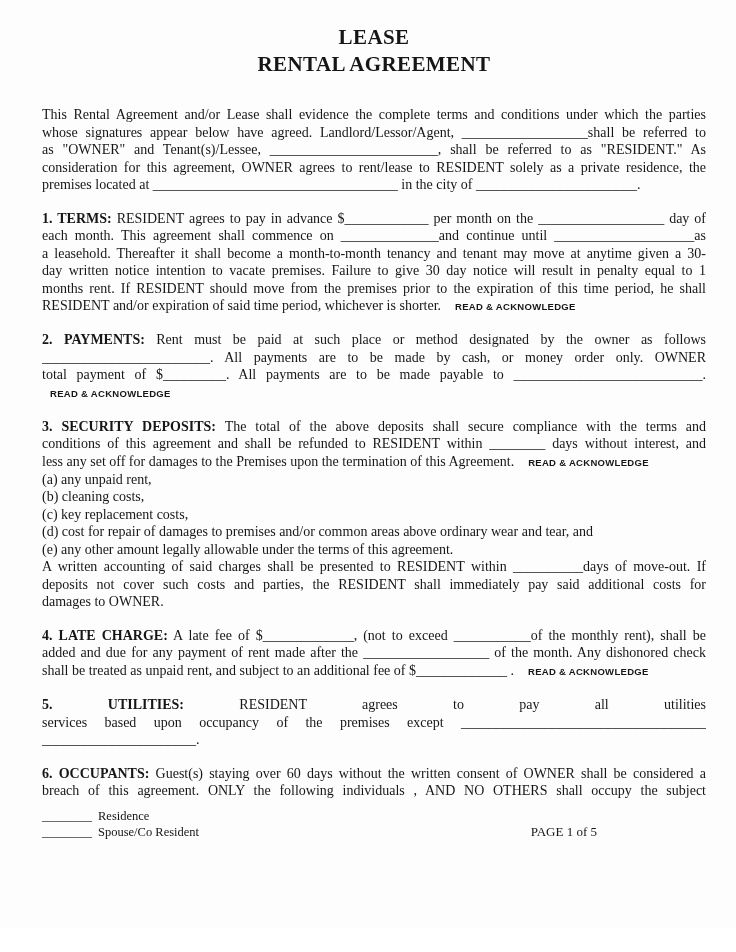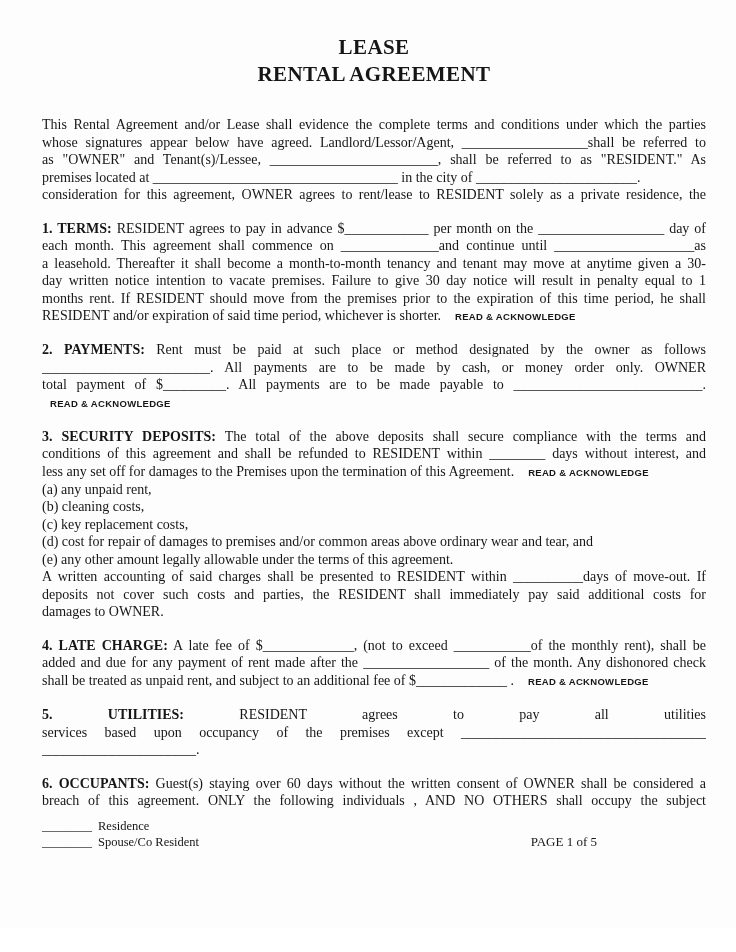--- a/index.html
+++ b/index.html
@@ -6,21 +6,21 @@
   .page {
     position: relative;
     width: 736px;
     height: 928px;
     box-sizing: border-box;
     background: var(--paper, #fdfdfd);
     color: var(--ink, #161616);
     font-family: "Liberation Serif", "DejaVu Serif", serif;
     font-size: 14px;
     line-height: 17.5px;
-    padding: 34px 30px 0 42px;
+    padding: 24px 30px 0 42px;
     overflow: hidden;
   }
   .title-block {
     text-align: center;
     font-weight: bold;
     font-size: 21px;
     line-height: 27px;
     letter-spacing: 0.4px;
     margin-bottom: 28px;
   }
@@ -65,22 +65,22 @@
   <div class="title-block">
     <div>LEASE</div>
     <div>RENTAL AGREEMENT</div>
   </div>
 
   <div class="doc-body">
       <div class="para">
         <div class="line just"><span class="seg-n">This Rental Agreement and/or Lease shall evidence the complete terms and conditions under which the parties</span></div>
         <div class="line just"><span class="seg-n">whose signatures appear below have agreed. Landlord/Lessor/Agent, __________________shall be referred to</span></div>
         <div class="line just"><span class="seg-n">as "OWNER" and Tenant(s)/Lessee, ________________________, shall be referred to as "RESIDENT." As</span></div>
+        <div class="line just"><span class="seg-n">consideration for this agreement, OWNER agrees to rent/lease to RESIDENT solely as a private residence, the</span></div>
         <div class="line"><span class="seg-n">premises located at ___________________________________ in the city of _______________________.</span></div>
-        <div class="line just"><span class="seg-n">consideration for this agreement, OWNER agrees to rent/lease to RESIDENT solely as a private residence, the</span></div>
       </div>
       <div class="para">
         <div class="line just"><span class="seg-b">1. TERMS:</span><span class="seg-n"> RESIDENT agrees to pay in advance $____________ per month on the __________________ day of</span></div>
         <div class="line just"><span class="seg-n">each month. This agreement shall commence on ______________and continue until ____________________as</span></div>
         <div class="line just"><span class="seg-n">a leasehold. Thereafter it shall become a month-to-month tenancy and tenant may move at anytime given a 30-</span></div>
         <div class="line just"><span class="seg-n">day written notice intention to vacate premises.  Failure to give 30 day notice will result in penalty equal to 1</span></div>
         <div class="line just"><span class="seg-n">months rent. If RESIDENT should move from the premises prior to the expiration of this time period, he shall</span></div>
         <div class="line"><span class="seg-n">RESIDENT and/or expiration of said time period, whichever is shorter.</span><span class="seg-ra">READ &amp; ACKNOWLEDGE</span></div>
       </div>
       <div class="para">

